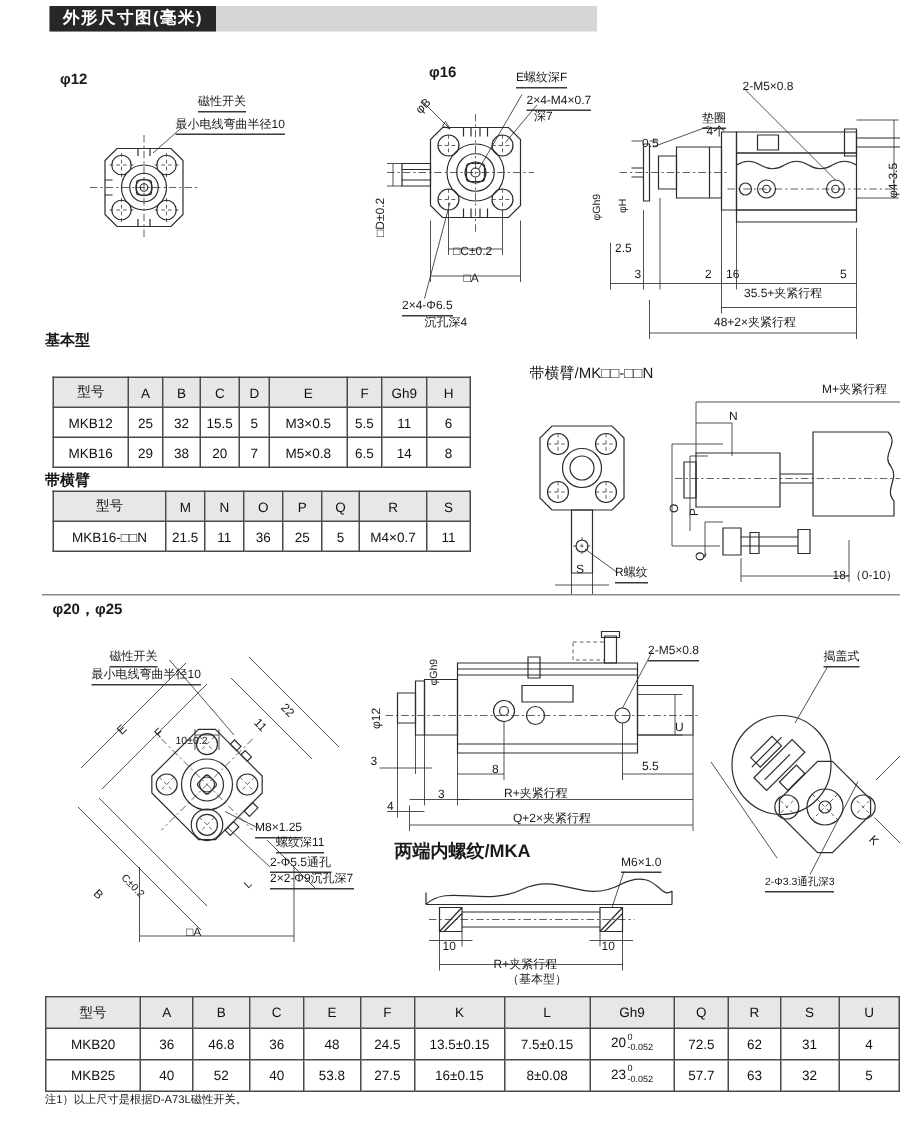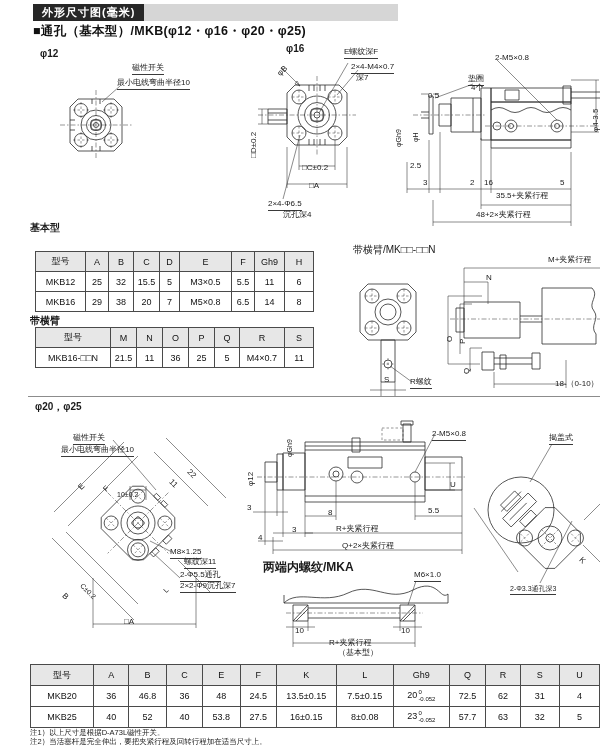--- a/index.html
+++ b/index.html
@@ -32,21 +32,20 @@
 .hr{position:absolute;left:28px;top:396px;width:580px;height:1px;background:#8c8c8c}
 .note{position:absolute;font-size:7.5px;color:#1a1a1a}
 </style>
 </head>
 <body>
 
 <div class="page">
 
   <div class="strip"></div>
   <div class="bar">外形尺寸图(毫米)</div>
-  <div class="sect">■通孔（基本型）/MKB(φ12・φ16・φ20・φ25)</div>
 
   <span class="lbl b10" style="left:40px;top:48px">φ12</span>
   <span class="lbl u" style="left:132px;top:64px">磁性开关</span>
   <span class="lbl u" style="left:117px;top:79px">最小电线弯曲半径10</span>
   <svg class="draw" style="left:52px;top:86px" width="90" height="82" viewBox="0 0 90 82">
     <path class="ln" d="M26,13 H62 L70,21 V57 L62,65 H26 L18,57 V21 Z"></path>
     <g class="ln">
       <circle cx="29" cy="24" r="6.5"></circle>
         <circle cx="59" cy="24" r="6.5"></circle>
       <circle cx="29" cy="54" r="6.5"></circle>
@@ -519,15 +518,14 @@
             <td>57.7</td>
             <td>63</td>
             <td>32</td>
             <td>5</td>
           </tr>
         </tbody>
       </table>
   </div>
 
   <div class="note" style="left:30px;top:728px">注1）以上尺寸是根据D-A73L磁性开关。</div>
-  <div class="note" style="left:30px;top:737px">注2）当活塞杆是完全伸出，要把夹紧行程及回转行程加在适当尺寸上。</div>
 
 </div>
 
 </body></html>

